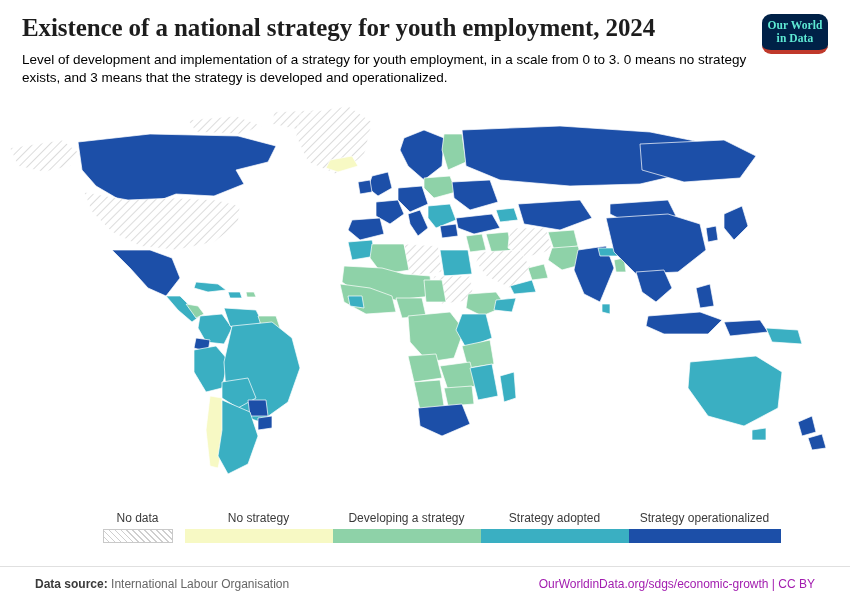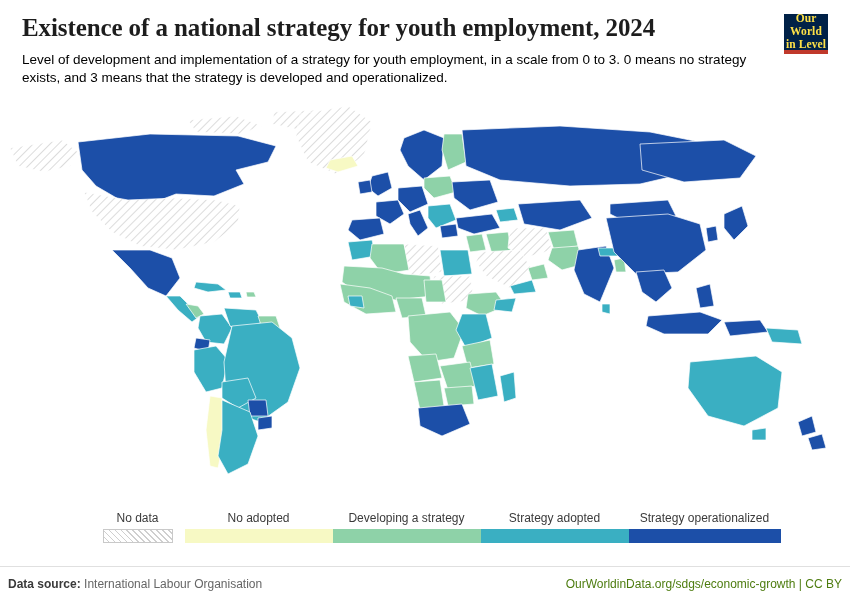--- a/index.html
+++ b/index.html
@@ -38,30 +38,31 @@
     line-height: 1.38;
     color: #000000;
     max-width: 730px;
     font-weight: 400;
   }
 
   
   .owid-logo {
     position: absolute;
     right: 22px; top: 14px;
-    width: 44px; height: 40px;
+    width: 66px; height: 40px;
     background: #002147;
-    color: #fde047;
+    color: #5eead4;
     border-bottom: 4px solid #c0392b;
     display: flex;
     flex-direction: column;
     align-items: center;
     justify-content: center;
     line-height: 1.12;
     padding-bottom: 1px;
+    border-radius: 9px;
   }
   .owid-logo span {
     font-family: "Liberation Serif", serif;
     font-weight: 700;
     font-size: 11.5px;
     letter-spacing: 0.1px;
     display: block;
     text-align: center;
   }
 
@@ -114,43 +115,43 @@
 
   
   .footer {
     position: absolute;
     left: 0; right: 0; bottom: 0;
     height: 34px;
     border-top: 1px solid #e0e0e0;
     display: flex;
     align-items: center;
     justify-content: space-between;
-    padding: 0 8px;
+    padding: 0 35px;
     font-size: 12px;
     color: #666666;
   }
   .footer-left b {
     color: #3a3a3a;
     font-weight: 700;
   }
-  .footer-right { color: #4d7c0f; }
+  .footer-right { color: #a21caf; }
 </style>
 </head>
 <body>
 
 <div class="page">
 
   <div class="header">
     <h1 class="title">Existence of a national strategy for youth employment, 2024</h1>
     <div class="subtitle">Level of development and implementation of a strategy for youth employment, in a scale from 0 to 3. 0 means no strategy exists, and 3 means that the strategy is developed and operationalized.</div>
   </div>
 
   <div class="owid-logo">
     <span>Our World</span>
-    <span>in Level</span>
+    <span>in Data</span>
   </div>
 
   <div class="map-wrap">
     <svg width="850" height="400" viewBox="0 0 850 400" xmlns="http://www.w3.org/2000/svg">
       <defs>
         <pattern id="hatch" width="6" height="6" patternTransform="rotate(45)" patternUnits="userSpaceOnUse">
           <rect width="6" height="6" fill="#ffffff"></rect>
           <line x1="0" y1="0" x2="0" y2="6" stroke="#d3d3d3" stroke-width="1.6"></line>
         </pattern>
       </defs>
@@ -319,21 +320,21 @@
         <path d="M808,338 L822,334 L826,348 L812,350 Z" fill="#1c4fa8"></path>
       </g>
     </svg>
   </div>
 
   <div class="legend">
     <div class="legend-inner">
       <div class="legend-labels">
         <div class="legend-label" style="width:70px">No data</div>
         <div class="legend-gap"></div>
-        <div class="legend-label" style="width:148px">No adopted</div>
+        <div class="legend-label" style="width:148px">No strategy</div>
         <div class="legend-label" style="width:148px">Developing a strategy</div>
         <div class="legend-label" style="width:148px">Strategy adopted</div>
         <div class="legend-label" style="width:152px">Strategy operationalized</div>
       </div>
       <div class="legend-bars">
         <div class="legend-bar legend-nodata" style="width:70px"></div>
         <div class="legend-gap"></div>
         <div class="legend-bar" style="width:148px;background:#f7f9c4"></div>
         <div class="legend-bar" style="width:148px;background:#8ed2a8"></div>
         <div class="legend-bar" style="width:148px;background:#3aafc2"></div>

